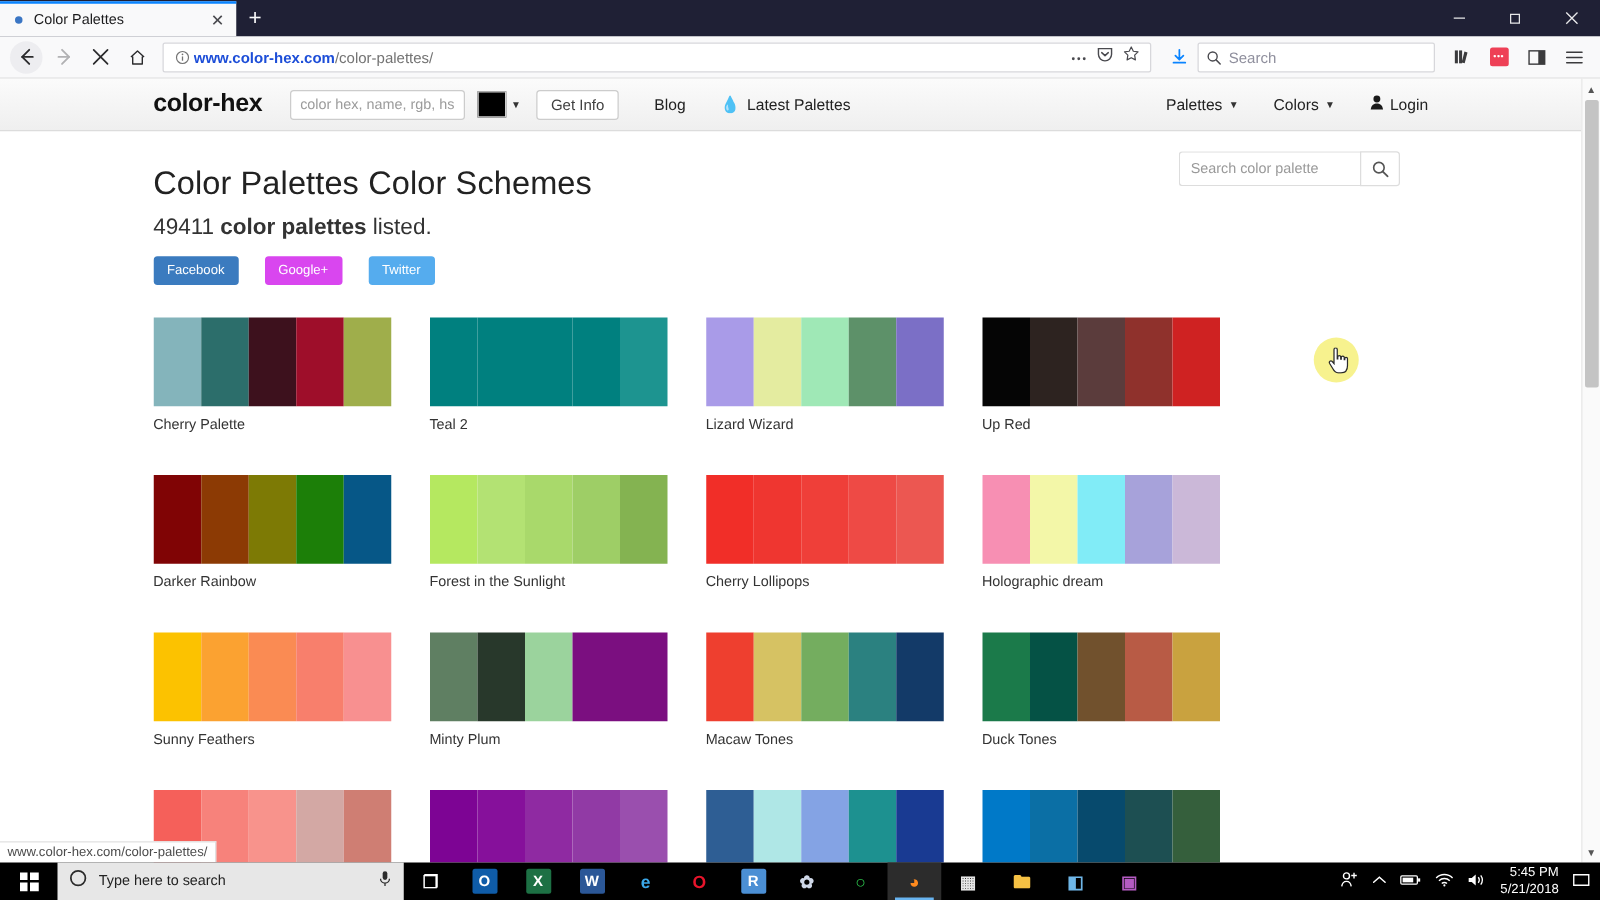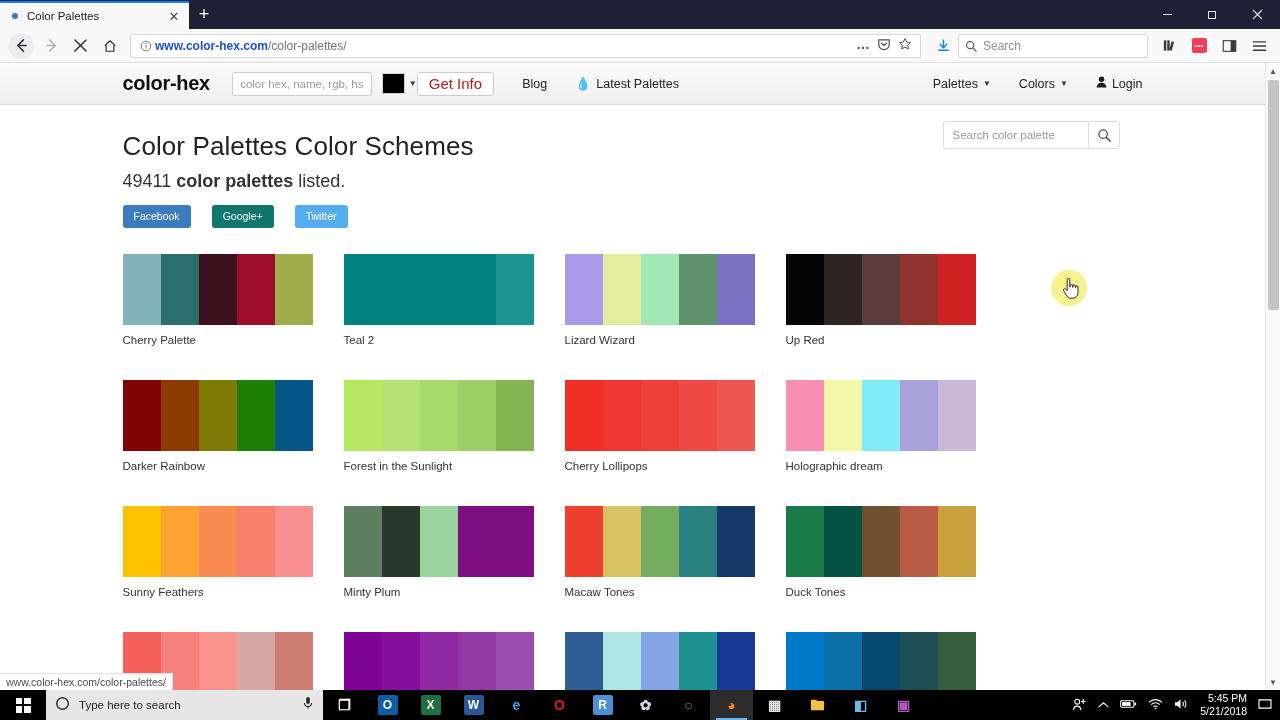--- a/index.html
+++ b/index.html
@@ -83,22 +83,22 @@
   .header-inner { width: 1020px; margin: 0 auto; display: flex; align-items: center; gap: 0; }
   .logo { font-size: 20px; font-weight: 700; color: #111; letter-spacing: -0.3px; margin-right: 22px; }
   .hex-input {
     width: 140px; height: 24px; border: 1px solid #ccc; background: #fff; border-radius: 3px;
     font-size: 11.5px; color: #9b9b9b; padding: 0 7px; line-height: 22px; white-space: nowrap; overflow: hidden; text-align: center;
   }
   .swatch-picker { display: flex; align-items: center; margin-left: 10px; }
   .swatch-box { width: 23px; height: 21px; background: #000; border: 1px solid #cfcfcf; }
   .swatch-caret { font-size: 8px; color: #333; margin-left: 4px; }
   .getinfo-btn {
-    height: 24px; padding: 0 11px; border: 1px solid #ccc; background: #fff;
-    border-radius: 3px; font-size: 15px; color: #b91c1c; display: flex; align-items: center;
+    margin-left: 12px; height: 24px; padding: 0 11px; border: 1px solid #ccc; background: #fff;
+    border-radius: 3px; font-size: 12px; color: #404040; display: flex; align-items: center;
   }
   .navlink { margin-left: 28px; font-size: 12.5px; color: #222; display: flex; align-items: center; gap: 5px; }
   .spacer { flex: 1 1 auto; }
   .navlink .caret { font-size: 8px; color: #333; }
   .drop-icon { font-size: 13px; }
 
   .content { width: 1020px; margin: 0 auto; padding-top: 26px; position: relative; }
   .page-title { font-size: 26px; font-weight: 400; color: #222; letter-spacing: 0.1px; }
   .listed { font-size: 18px; color: #333; margin-top: 9px; }
   .listed b { font-weight: 700; }
@@ -340,21 +340,21 @@
 
       <div class="content">
         <h1 class="page-title">Color Palettes Color Schemes</h1>
         <div class="listed">
           <span>49411</span>
           <b>color palettes</b>
           <span>listed.</span>
         </div>
         <div class="social" id="social-row">
             <span style="background: rgb(59, 123, 191);">Facebook</span>
-            <span style="background: #0f766e;">Google+</span>
+            <span style="background: #d946ef;">Google+</span>
             <span style="background: rgb(85, 172, 238);">Twitter</span>
           </div>
 
         <div class="search-palette">
           <div class="inp">Search color palette</div>
           <div class="btn">
             <svg width="14" height="14" viewBox="0 0 16 16">
                 <circle cx="7" cy="7" r="4.8" fill="none" stroke="#555" stroke-width="1.5"></circle>
                 <path d="M10.6 10.6 L15 15" stroke="#555" stroke-width="1.7" stroke-linecap="round"></path>
               </svg>

